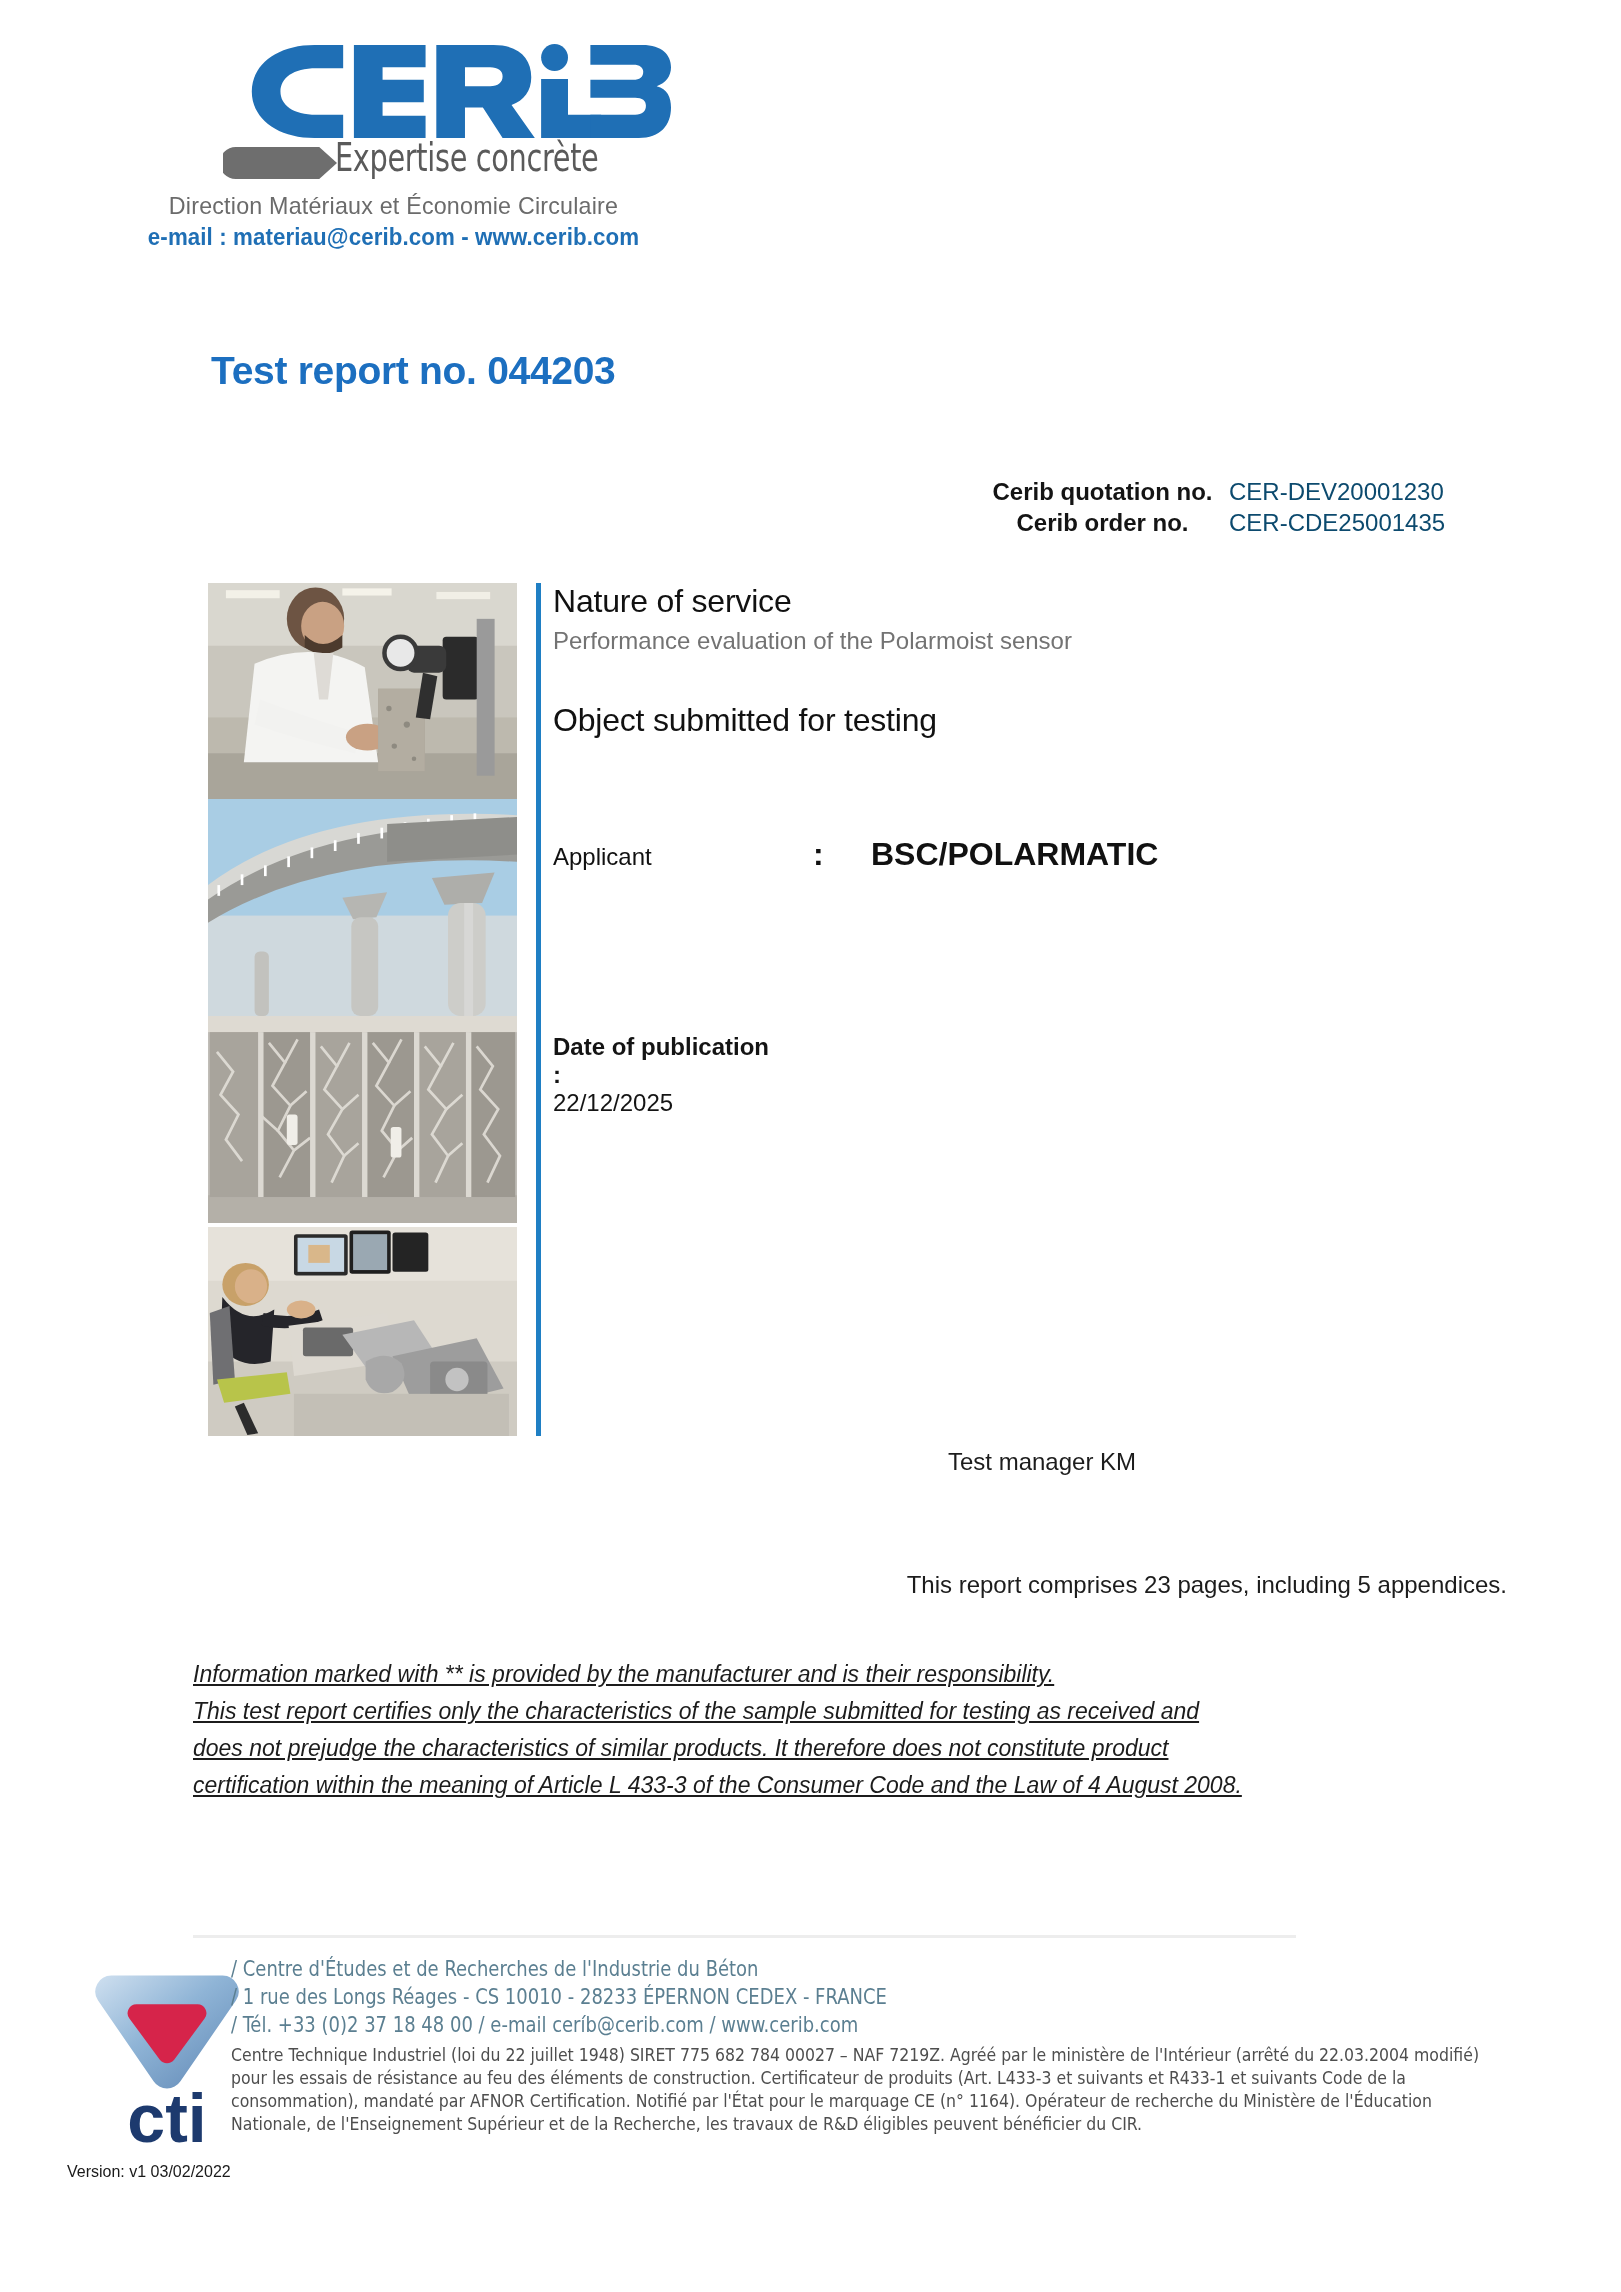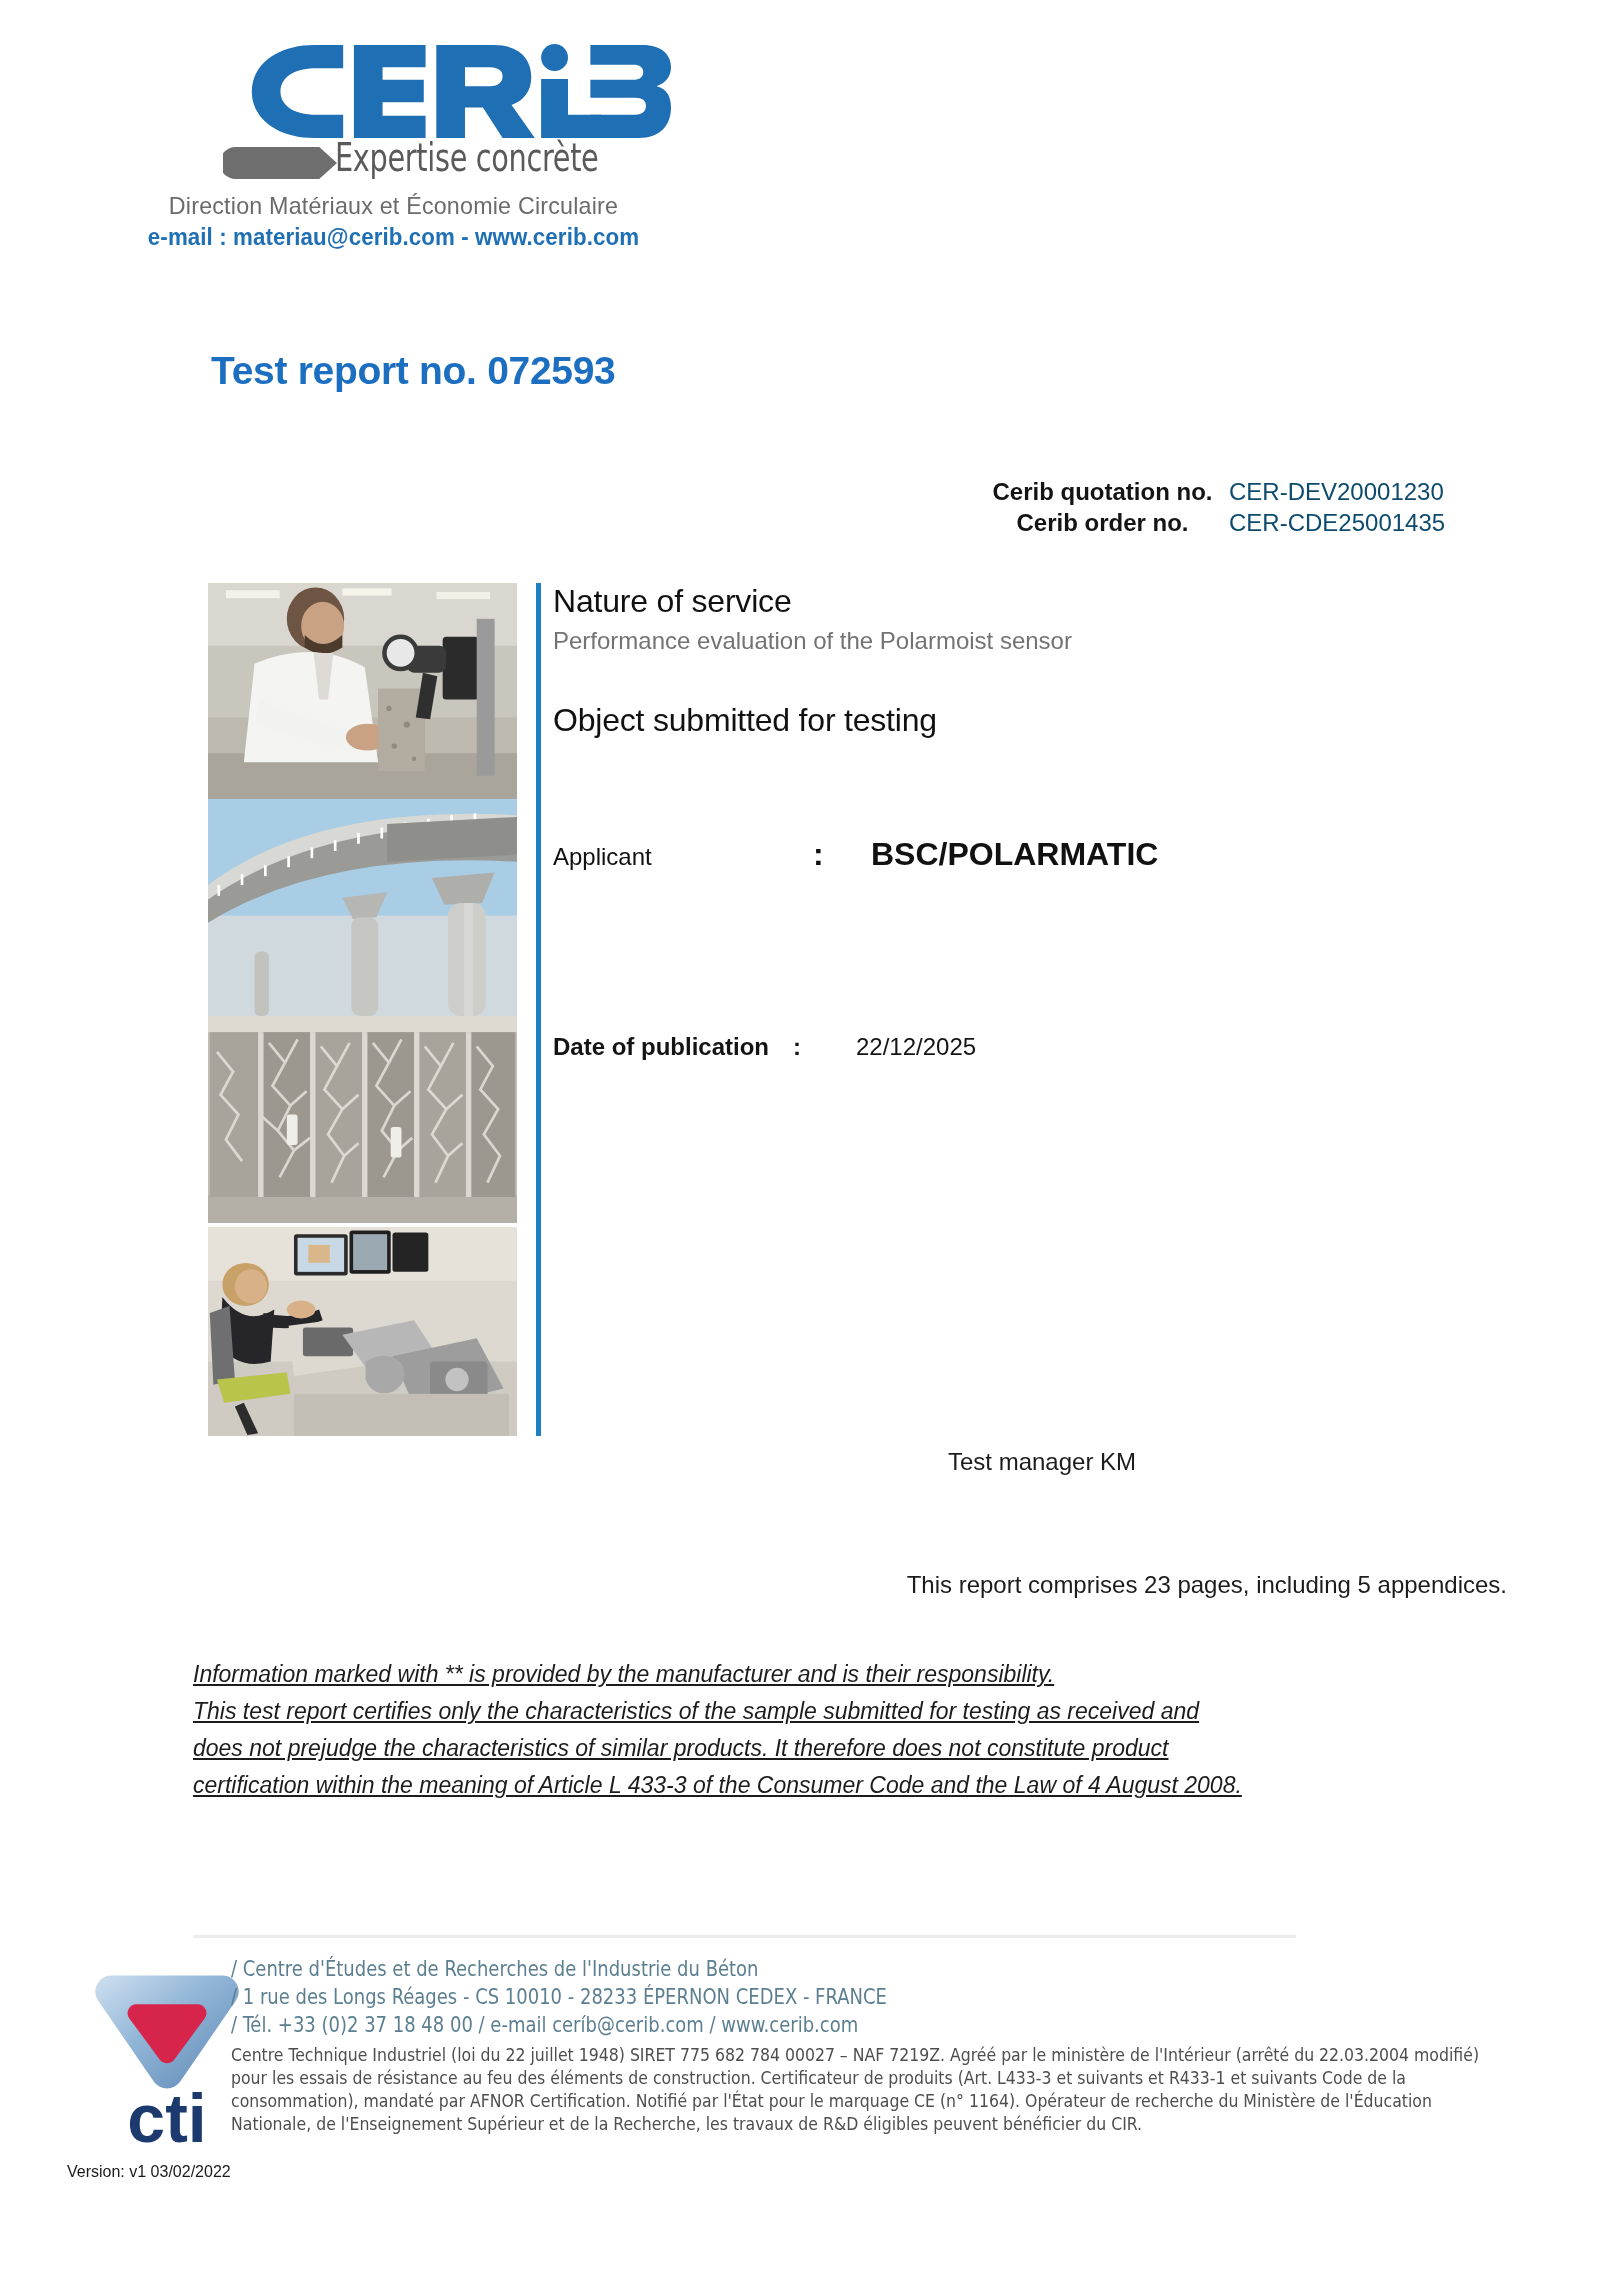--- a/index.html
+++ b/index.html
@@ -186,20 +186,21 @@
     color: #111111;
   }
 
   .kv-small {
     position: absolute;
     left: 0;
     top: 450px;
     display: flex;
     align-items: baseline;
     white-space: nowrap;
+    flex-direction: column;
   }
   .kv-small .k {
     width: 240px;
     font-size: 24px;
     font-weight: bold;
     color: #141414;
   }
   .kv-small .sep {
     width: 63px;
     font-size: 24px;
@@ -328,21 +329,21 @@
           <path d="M14 0 H108 L128 18 L108 36 H14 A14 14 0 0 1 14 0 Z" fill="#6e6e6e"></path>
         </svg>
       </div>
       <div class="logo-expertise">Expertise concrète</div>
     </div>
 
     <div class="logo-direction">Direction Matériaux et Économie Circulaire</div>
     <div class="logo-email">e-mail : materiau@cerib.com - www.cerib.com</div>
   </div>
 
-  <div class="report-title">Test report no. 072593</div>
+  <div class="report-title">Test report no. 044203</div>
 
   <div class="ref-block">
     <div class="ref-row">
       <span class="ref-label">Cerib quotation no.</span>
       <span class="ref-value">CER-DEV20001230</span>
     </div>
     <div class="ref-row">
       <span class="ref-label">Cerib order no.</span>
       <span class="ref-value">CER-CDE25001435</span>
     </div>

